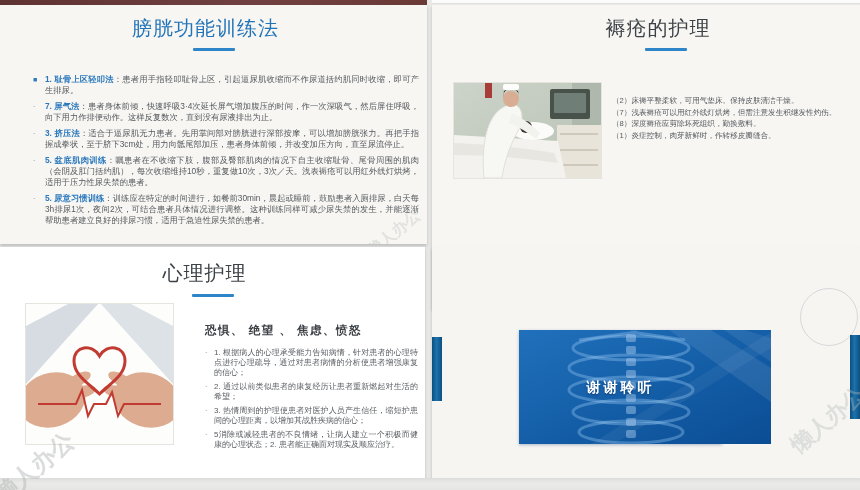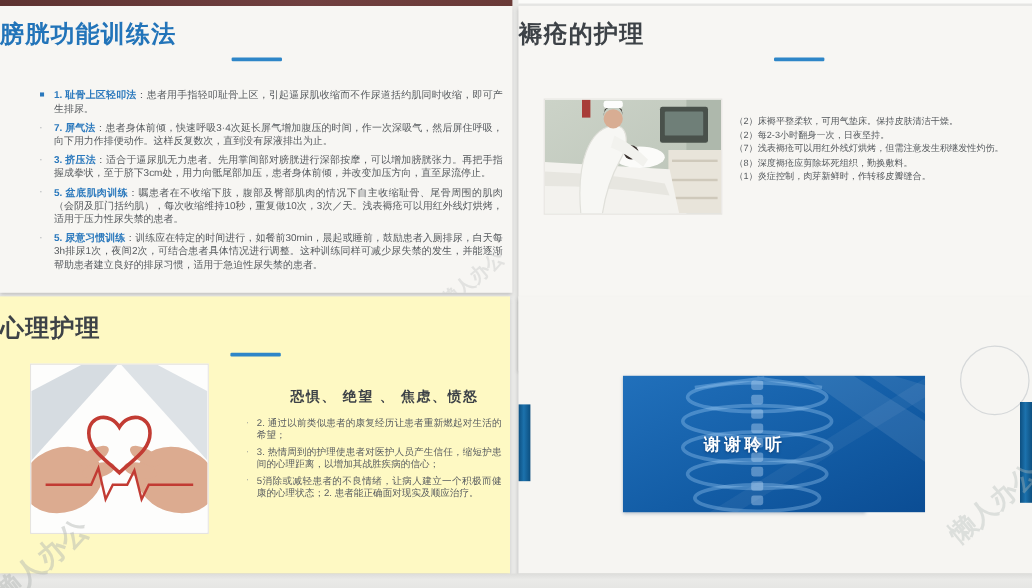--- a/index.html
+++ b/index.html
@@ -10,45 +10,45 @@
     -webkit-font-smoothing:antialiased;
   }
   .abs{position:absolute;}
   
   .top-strip-left{left:0;top:0;width:427px;height:5px;background:linear-gradient(90deg,#5e3331,#714040 60%,#6a3a37);}
   .top-strip-right{left:432px;top:0;width:428px;height:3px;background:#fbfbf9;border-bottom:1px solid #e2e2df;}
   
   .slide{background:#f7f6f3;box-shadow:0 2px 3px rgba(110,110,110,.35);overflow:hidden;}
   #slide-tl{left:0;top:5px;width:427px;height:239px;}
   #slide-tr{left:432px;top:5px;width:428px;height:304px;padding-left:40px;}
-  #slide-bl{left:0;top:247px;width:425px;height:231px;background:#fef9c3;}
+  #slide-bl{left:0;top:247px;width:425px;height:231px;background:#ffffff;}
   #slide-br{left:432px;top:247px;width:428px;height:231px;background:#f6f5f2;}
-  .title{left:0;right:16px;text-align:left;font-size:20px;font-weight:700;letter-spacing:1px;top:10px;}
+  .title{left:0;right:16px;text-align:center;font-size:20px;font-weight:400;letter-spacing:1px;top:10px;}
   .title.blue{color:#2274b9;}
   .title.dark{color:#3d4247;}
   .rule{left:50%;transform:translateX(-50%);top:43px;width:42px;height:3px;background:#2e86c8;border-radius:1px;}
   
   .blts{left:33px;top:69px;width:386px;}
   .blt{position:relative;padding-left:12px;margin-bottom:5px;font-size:8.3px;line-height:11px;color:#565a5e;text-align:justify;}
   .blt .mk{position:absolute;left:0;top:0;color:#2b79bd;font-size:7px;}
   .blt .mk.dot{color:#8a8f94;}
   .blt .term{color:#2b79bd;font-weight:700;}
   
   .photo{border:1px solid #e6e4df;background:#fff;overflow:hidden;}
   #nurse-photo{left:21px;top:77px;width:147px;height:95px;}
   .care-list{left:180px;top:90px;width:243px;}
   .care-item{font-size:7.6px;line-height:11.6px;color:#565a5e;white-space:nowrap;}
   
   #hands-photo{left:25px;top:56px;width:147px;height:140px;}
-  .psy-head{left:205px;top:76px;font-size:11.5px;font-weight:700;color:#3d4247;letter-spacing:1.5px;margin-left:37px;}
+  .psy-head{left:205px;top:76px;font-size:11.5px;font-weight:700;color:#3d4247;letter-spacing:1.5px;}
   .psy-blts{left:205px;top:101px;width:213px;}
   .psy-blt{position:relative;padding-left:9px;margin-bottom:4px;font-size:8px;line-height:10px;color:#585c60;text-align:justify;}
   .psy-blt .mk{position:absolute;left:0;top:0;color:#8a8f94;font-size:7px;}
   
-  #thanks-rect{left:87px;top:66px;width:203px;height:114px;box-shadow:0 1px 3px rgba(60,90,130,.4);}
+  #thanks-rect{left:87px;top:83px;width:203px;height:114px;box-shadow:0 1px 3px rgba(60,90,130,.4);}
   #thanks-rect .txt{position:absolute;left:0;right:0;top:49px;text-align:center;color:#ffffff;font-size:14px;font-weight:700;letter-spacing:3px;text-shadow:0 1px 2px rgba(0,30,70,.5);}
   .side-bar{width:10px;background:linear-gradient(90deg,#0d4f80,#1c72ad 45%,#0d4f80);}
   #bar-left{left:0;top:90px;height:64px;}
   #bar-right{right:0;top:88px;height:84px;}
   .faint-circle{left:368px;top:41px;width:56px;height:56px;border:1.5px solid rgba(185,192,196,.55);border-radius:50%;}
   
   .wm{color:rgba(175,180,178,.45);font-weight:700;pointer-events:none;white-space:nowrap;}
   #wm-bl{left:-14px;top:452px;font-size:24px;transform:rotate(-40deg);}
   #wm-br{left:352px;top:158px;font-size:22px;transform:rotate(-40deg);color:rgba(180,186,184,.38);}
   #wm-tl{left:362px;top:218px;font-size:16px;transform:rotate(-40deg);color:rgba(185,190,188,.35);}
@@ -112,21 +112,20 @@
       <path d="M30,95 C26,50 38,26 55,22 C68,19 72,34 63,50 C54,66 50,82 48,95 Z" fill="#f7f7f4" stroke="#e0e0da" stroke-width="1"></path>
       <path d="M58,30 Q74,38 86,50 L82,56 Q68,45 55,40 Z" fill="#f2f2ee"></path>
       <circle cx="57" cy="16" r="8" fill="#d8ad93"></circle>
       <path d="M49,14 A8,8 0 0 1 65,13 L64,8 Q57,3 50,8 Z" fill="#2e2824"></path>
       <rect x="49" y="1" width="16" height="6" rx="2" fill="#fdfdfc"></rect>
     </svg>
   </div>
 
   <div class="abs care-list">
     <div class="care-item">（2）床褥平整柔软，可用气垫床。保持皮肤清洁干燥。</div>
-    <div class="care-item">（2）每2-3小时翻身一次，日夜坚持。</div>
     <div class="care-item">（7）浅表褥疮可以用红外线灯烘烤，但需注意发生积继发性灼伤。</div>
     <div class="care-item">（8）深度褥疮应剪除坏死组织，勤换敷料。</div>
     <div class="care-item">（1）炎症控制，肉芽新鲜时，作转移皮瓣缝合。</div>
   </div>
 </div>
 
 <div id="slide-bl" class="abs slide">
   <div class="abs title dark" style="top:13px;">心理护理</div>
   <div class="abs rule" style="top:47px;"></div>
 
@@ -144,20 +143,23 @@
         <ellipse cx="91" cy="88" rx="14" ry="6" transform="rotate(14 91 88)"></ellipse>
       </g>
       <path d="M73.5,52 C66,39 48,42 48,57 C48,71 62,79 73.5,90 C85,79 99,71 99,57 C99,42 81,39 73.5,52 Z" fill="none" stroke="#c23b33" stroke-width="3"></path>
       <polyline points="12,100 40,100 50,100 56,86 62,112 68,100 80,100 86,88 92,112 98,100 135,100" fill="none" stroke="#c23b33" stroke-width="2"></polyline>
     </svg>
   </div>
 
   <div class="abs psy-head">恐惧、 绝望 、 焦虑、愤怒</div>
 
   <div class="abs psy-blts">
+    <div class="psy-blt">
+      <span class="mk">·</span><span>1. 根据病人的心理承受能力告知病情，针对患者的心理特点进行心理疏导，通过对患者病情的分析使患者增强康复的信心；</span>
+    </div>
     <div class="psy-blt">
       <span class="mk">·</span><span>2. 通过以前类似患者的康复经历让患者重新燃起对生活的希望；</span>
     </div>
     <div class="psy-blt">
       <span class="mk">·</span><span>3. 热情周到的护理使患者对医护人员产生信任，缩短护患间的心理距离，以增加其战胜疾病的信心；</span>
     </div>
     <div class="psy-blt">
       <span class="mk">·</span><span>5消除或减轻患者的不良情绪，让病人建立一个积极而健康的心理状态；2. 患者能正确面对现实及顺应治疗。</span>
     </div>
   </div>

